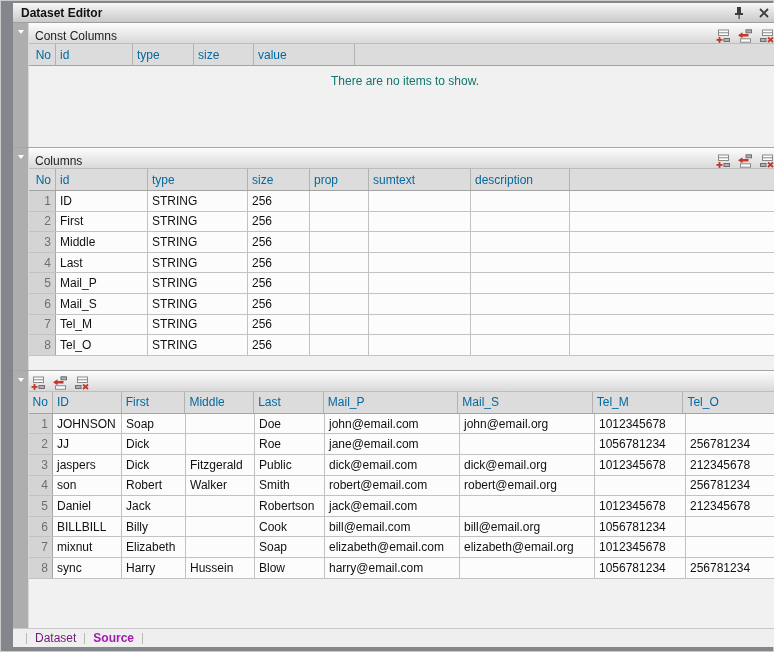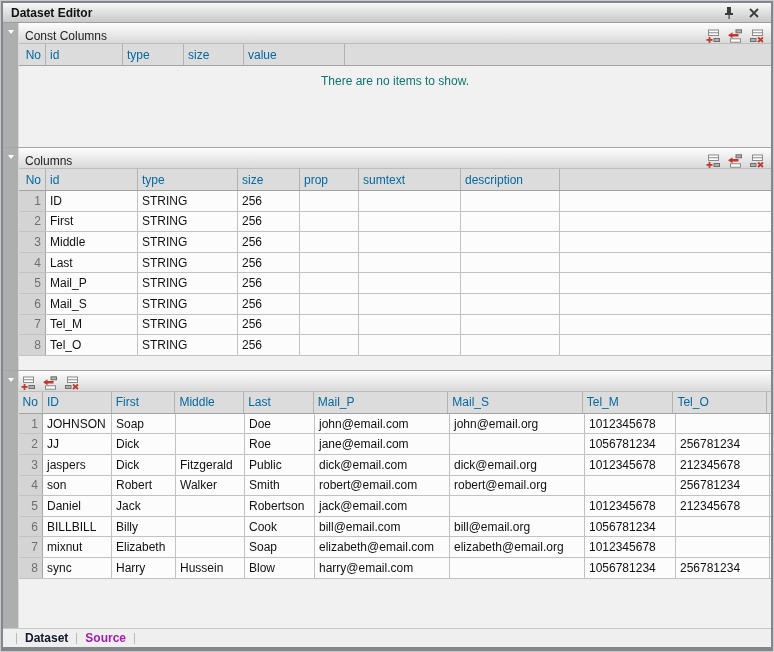--- a/index.html
+++ b/index.html
@@ -7,21 +7,21 @@
   body {
     font-family: "Liberation Sans", sans-serif;
     font-size: 12px;
     color: #111;
     background: #e0e0e0;
   }
   .outer {
     width: 774px; height: 652px;
     border: 1px solid #c9c9c9;
     background: #83878b;
-    padding: 2px 2px 4px 2px;
+    padding: 2px 2px 4px 12px;
   }
   .window {
     width: 768px; height: 644px;
     background: #f1f1f1;
     display: flex; flex-direction: column;
     overflow: hidden;
   }
   
   .title-bar {
     flex: none; height: 20px;
@@ -105,21 +105,21 @@
   
   .tab-bar {
     flex: none; height: 19px;
     display: flex; align-items: center;
     background: #efefef;
     border-top: 1px solid #c8c8c8;
     padding-left: 5px;
   }
   .tab-sep { width: 1px; height: 11px; background: #b9b9b9; margin: 0 8px; }
   .tab { color: #a21caf; cursor: default; font-weight: bold; }
-  .tab.active { color: #0f172a; font-weight: bold; }
+  .tab.active { color: #701a75; font-weight: normal; }
 </style>
 </head>
 <body>
 
 <div class="outer">
 <div class="window">
 
   <div class="title-bar">
     <span class="title">Dataset Editor</span>
     <span class="win-icons">

